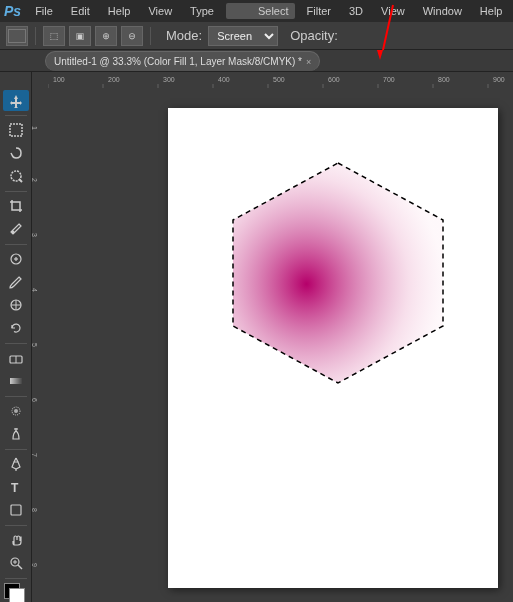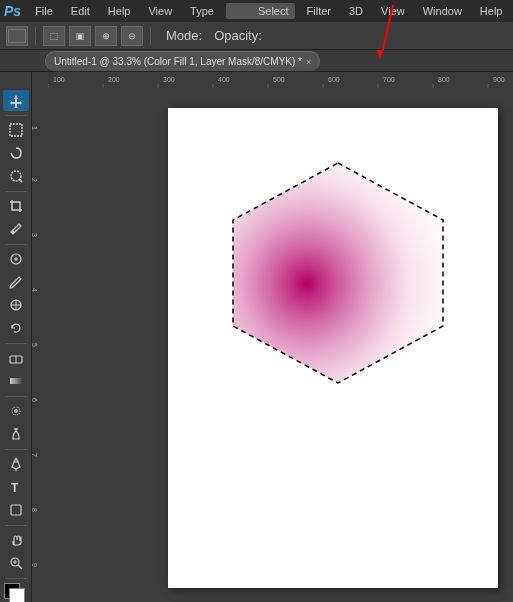--- a/index.html
+++ b/index.html
@@ -237,20 +237,26 @@
   <div class="btn-icon">
     <div style="width:18px;height:14px;background:#555;border:1px solid #777;"></div>
   </div>
   <div class="options-separator"></div>
   <div class="btn-icon">⬚</div>
   <div class="btn-icon">▣</div>
   <div class="btn-icon">⊕</div>
   <div class="btn-icon">⊖</div>
   <div class="options-separator"></div>
   <span class="mode-label">Mode:</span>
+  <select class="mode-select">
+    <option>Screen</option>
+    <option>Normal</option>
+    <option>Multiply</option>
+    <option>Overlay</option>
+  </select>
   <span class="opacity-label">Opacity:</span>
 </div>
 
 <div class="tab-bar">
   <div class="doc-tab">
     <span>Untitled-1 @ 33.3% (Color Fill 1, Layer Mask/8/CMYK) *</span>
     <span class="close-btn">×</span>
   </div>
 </div>
 

